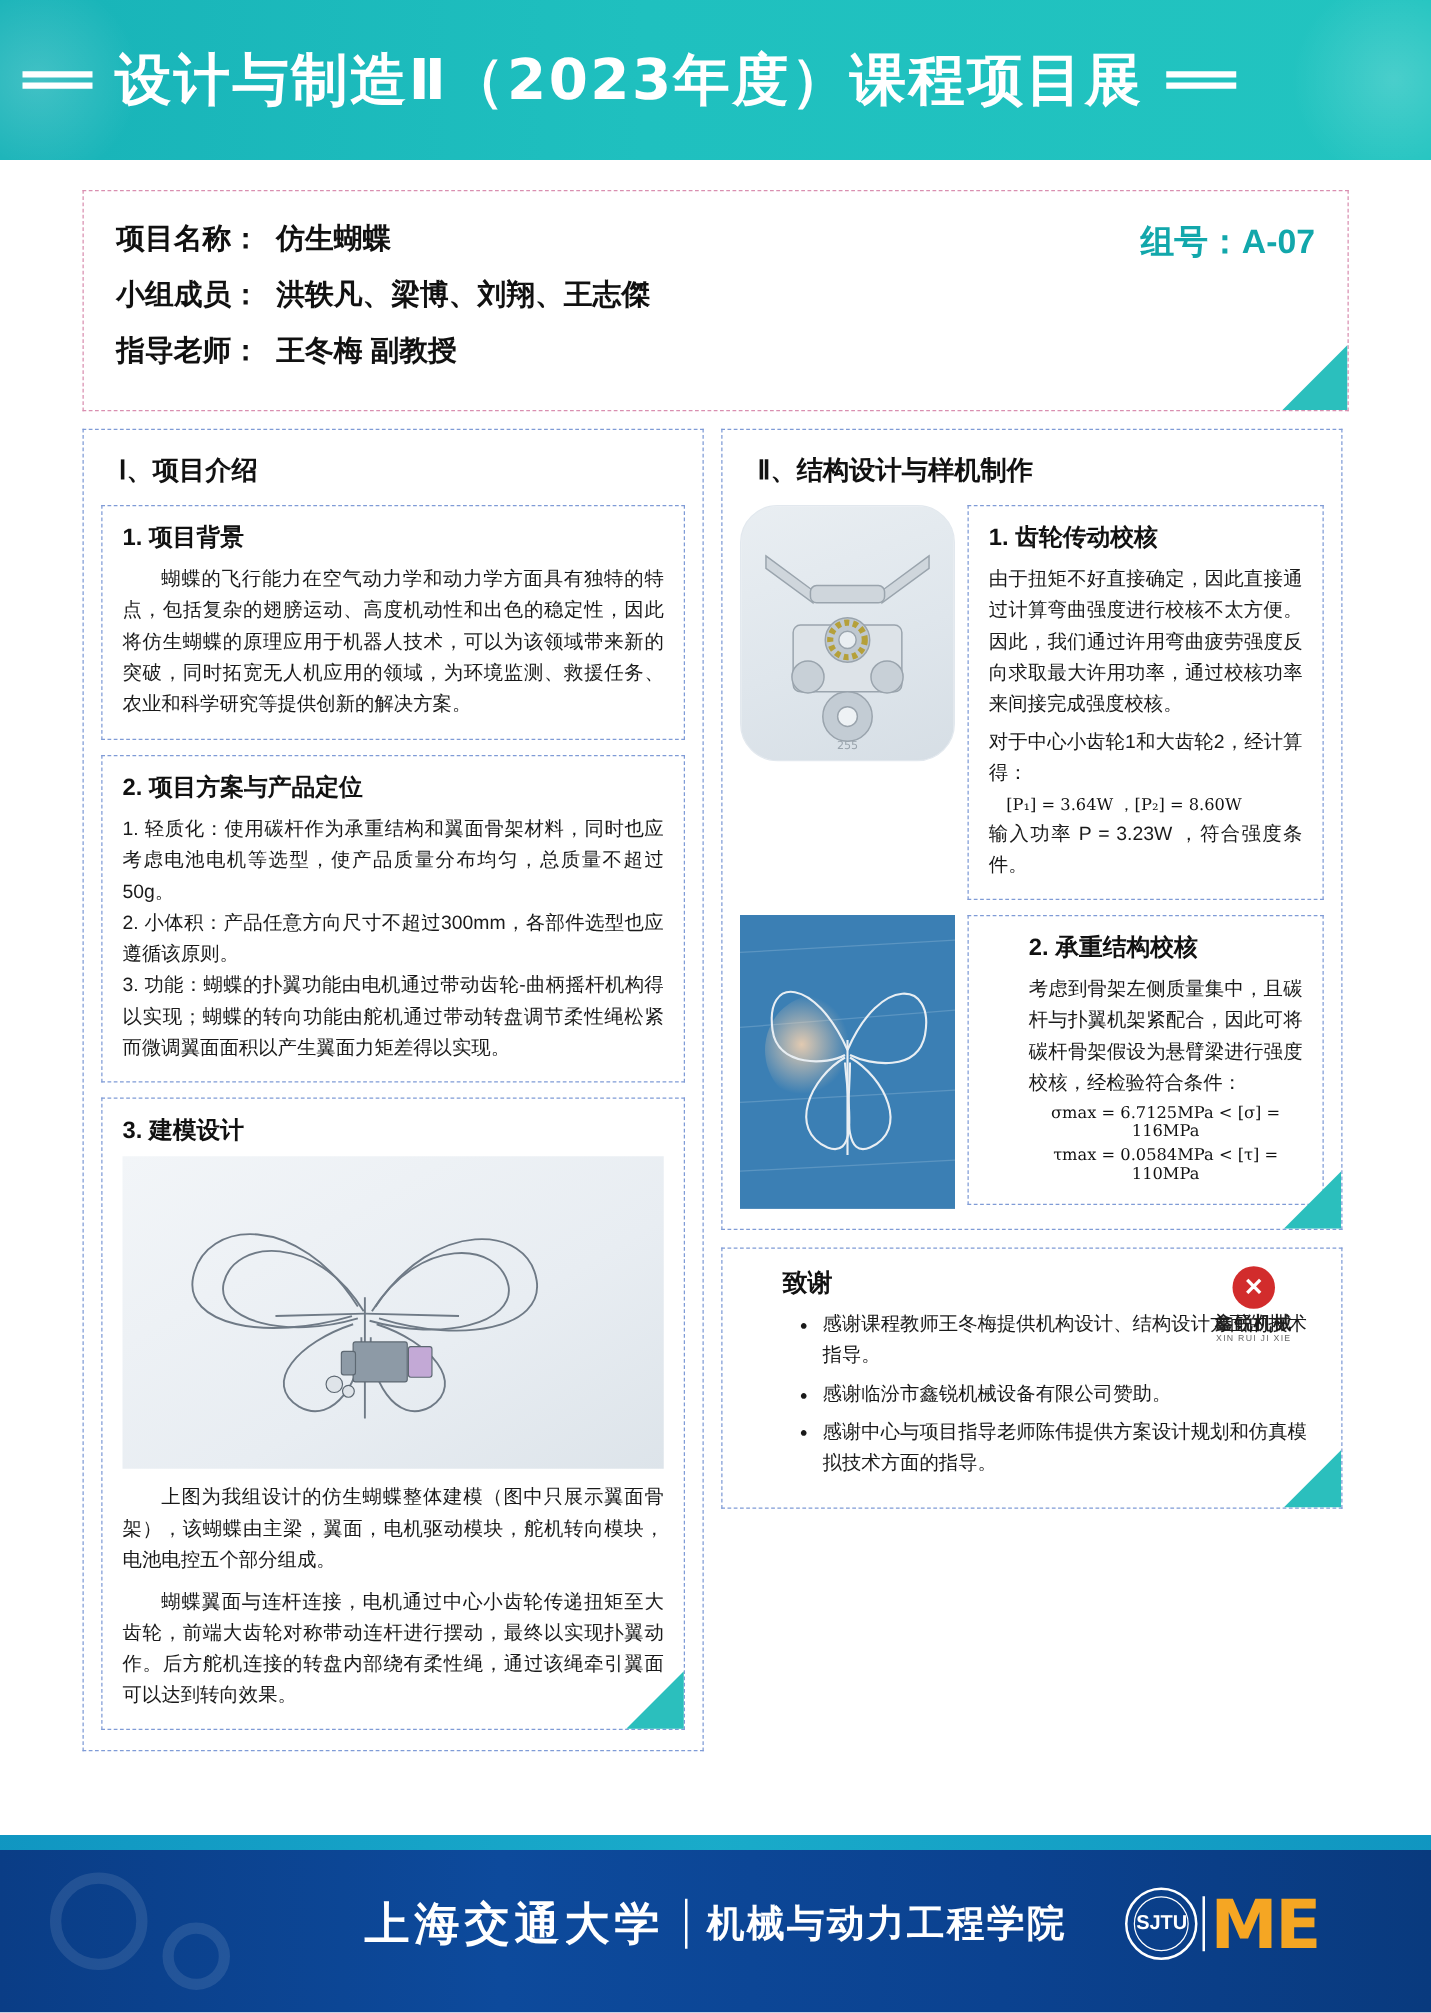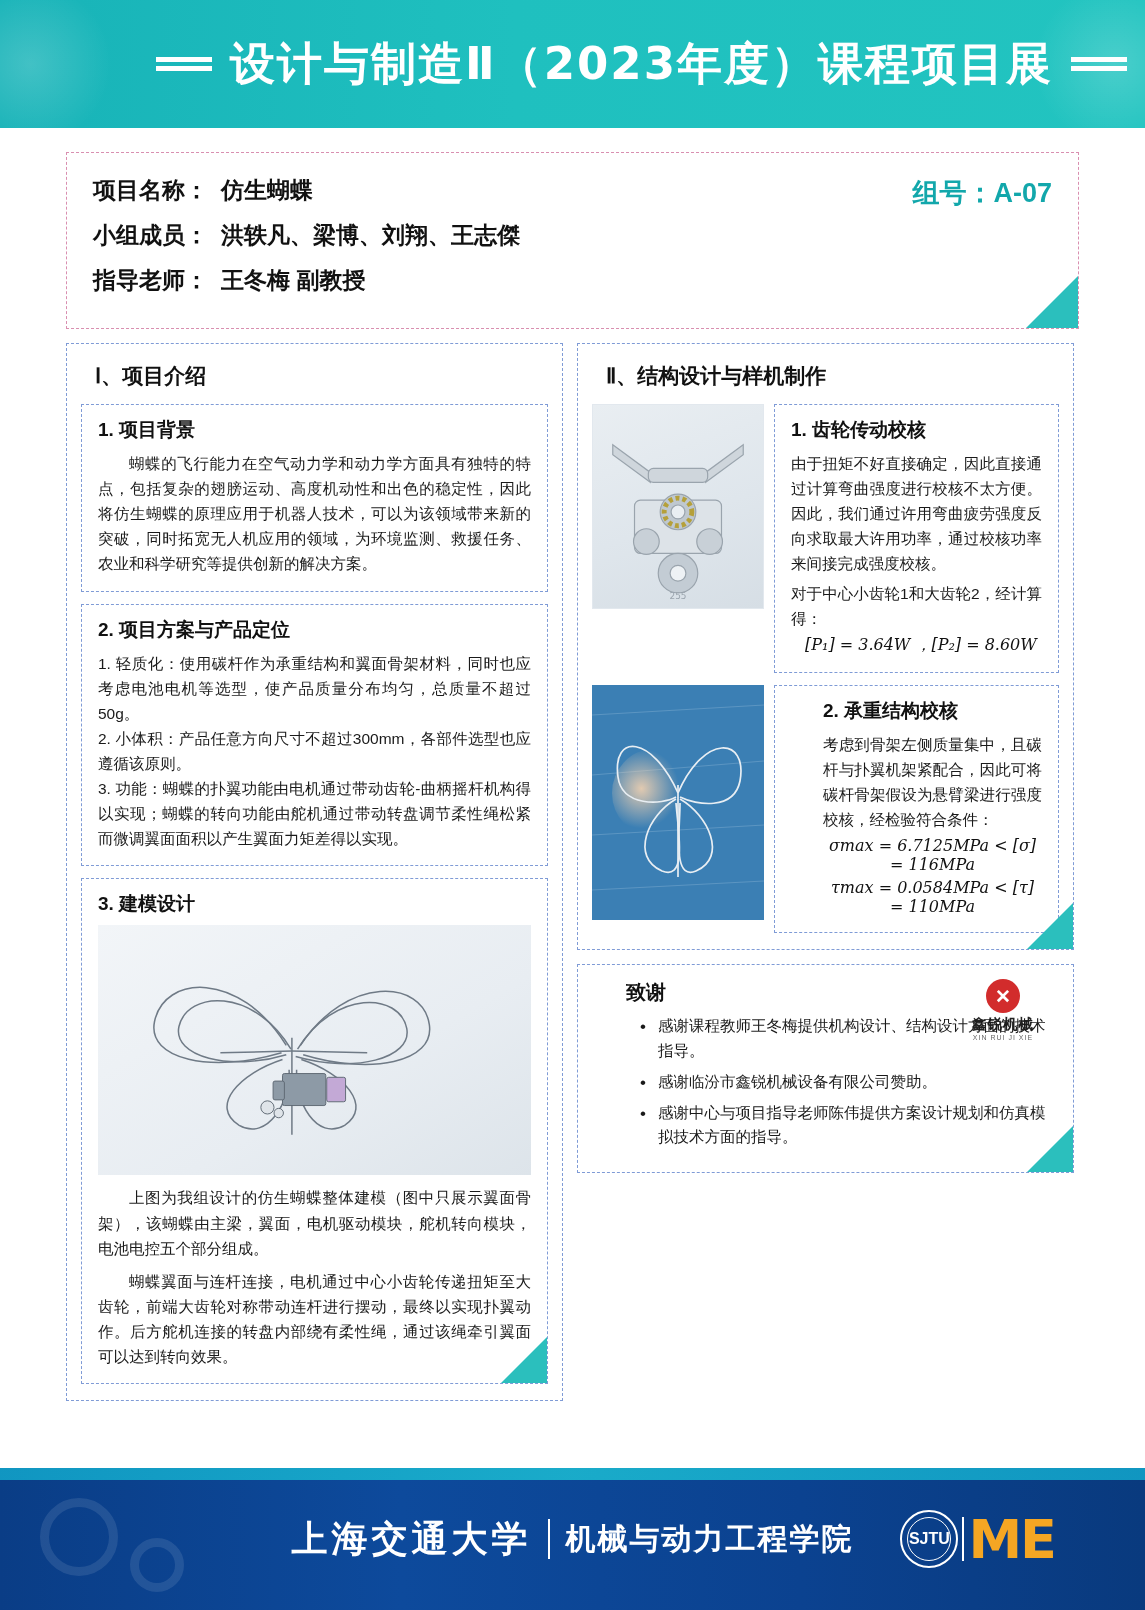--- a/index.html
+++ b/index.html
@@ -14,21 +14,21 @@
     overflow: hidden;
   }
 
   
   .header {
     height: 128px;
     background: linear-gradient(90deg, #18b3b8 0%, #1fc0bf 45%, #22c4c0 100%);
     position: relative;
     display: flex;
     align-items: center;
-    justify-content: flex-end;
+    justify-content: flex-start;
   }
   .header-title {
     font-size: 45px;
     font-weight: bold;
     color: #ffffff;
     letter-spacing: 2px;
     font-family: "DejaVu Sans", "Liberation Sans", sans-serif;
     white-space: nowrap;
   }
   .header-rule {
@@ -135,22 +135,21 @@
   }
   .model-img {
     height: 250px;
     background: linear-gradient(150deg, #f2f5f8 0%, #e8edf2 60%, #dde4ea 100%);
     position: relative;
     margin: 4px 0 10px 0;
   }
 
   .formula {
     font-family: "DejaVu Serif", "Liberation Serif", serif;
-    font-size: 16px;
-    font-style: italic;
+    font-size: 13px;
     margin: 4px 0 2px 0;
     text-align: center;
   }
   .formula-left { text-align: left; margin-left: 14px; }
 
   ul.bullets { margin: 6px 0 0 0; padding-left: 22px; }
   ul.bullets li {
     font-size: 15.5px; line-height: 1.6; margin-bottom: 6px; color: #1a1a1a;
   }
   ul.bullets.dots { list-style: none; padding-left: 10px; }
@@ -285,21 +284,21 @@
       </div>
 
     </div>
 
     <div class="col col-right">
 
       <div class="panel outer">
         <div class="panel-h1">Ⅱ、结构设计与样机制作</div>
 
         <div style="display:flex; gap:10px; align-items:flex-start;">
-          <div class="gear-img img-box" style="width:172px; flex:0 0 172px;">
+          <div class="gear-img img-box" style="width:172px; flex:0 0 172px;border-radius:30px;">
             <svg width="100%" height="100%" viewBox="0 0 172 205" preserveAspectRatio="xMidYMid meet">
               <g stroke="#9aa4ad" fill="#cfd6dc" stroke-width="1.2">
                 <path d="M20 40 L58 68 L58 78 L20 50 Z"></path>
                 <path d="M152 40 L114 68 L114 78 L152 50 Z"></path>
                 <rect x="56" y="64" width="60" height="14" rx="5"></rect>
                 <rect x="42" y="96" width="88" height="54" rx="6" fill="#dde3e8"></rect>
                 <circle cx="86" cy="108" r="18" fill="#bfc8d0"></circle>
                 <circle cx="86" cy="108" r="7" fill="#e9eef2"></circle>
                 <circle cx="54" cy="138" r="13" fill="#c8d0d7"></circle>
                 <circle cx="118" cy="138" r="13" fill="#c8d0d7"></circle>
@@ -310,20 +309,21 @@
                 <circle cx="86" cy="108" r="14" fill="none" stroke="#b5a03a" stroke-width="5" stroke-dasharray="4 3"></circle>
               </g>
               <text x="86" y="196" text-anchor="middle" font-size="9" fill="#9aa4ad" font-family="DejaVu Sans, sans-serif">255</text>
             </svg>
           </div>
           <div class="sub-panel" style="margin-bottom:0; flex:1;">
             <div class="panel-h2">1. 齿轮传动校核</div>
             <div class="body-text">由于扭矩不好直接确定，因此直接通过计算弯曲强度进行校核不太方便。因此，我们通过许用弯曲疲劳强度反向求取最大许用功率，通过校核功率来间接完成强度校核。</div>
             <div class="body-text" style="margin-top:4px;">对于中心小齿轮1和大齿轮2，经计算得：</div>
             <div class="formula formula-left">[P₁] = 3.64W ，[P₂] = 8.60W</div>
+            <div class="body-text">输入功率 P = 3.23W ，符合强度条件。</div>
           </div>
         </div>
 
         <div style="display:flex; gap:10px; align-items:flex-start; margin-top:12px;">
           <div class="butterfly-img img-box" style="width:172px; flex:0 0 172px;">
             <svg width="100%" height="100%" viewBox="0 0 172 235" preserveAspectRatio="none">
               <defs>
                 <radialGradient id="glow" cx="35%" cy="45%" r="45%">
                   <stop offset="0%" stop-color="#ffd7b0" stop-opacity=".85"></stop>
                   <stop offset="100%" stop-color="#ffd7b0" stop-opacity="0"></stop>

